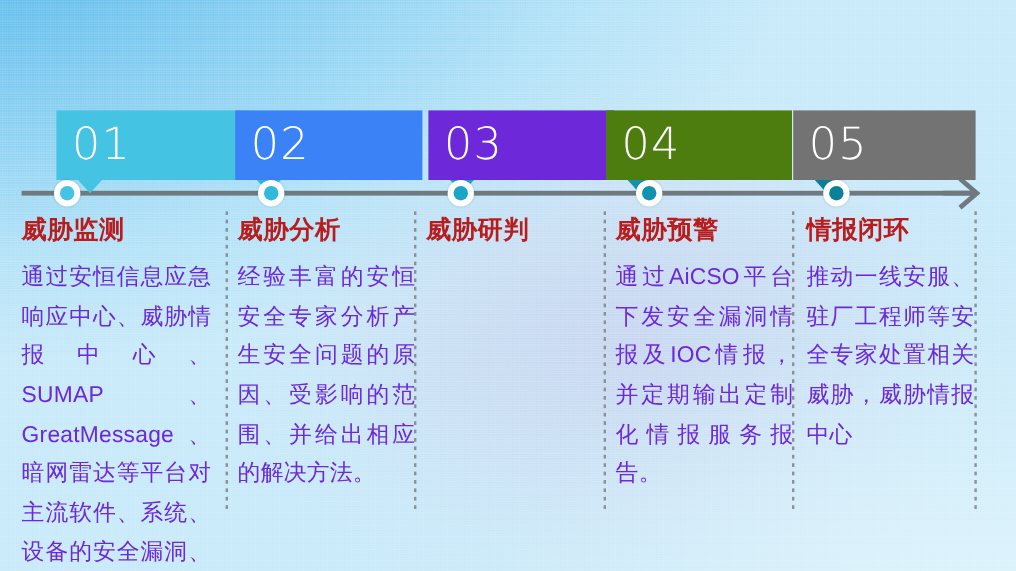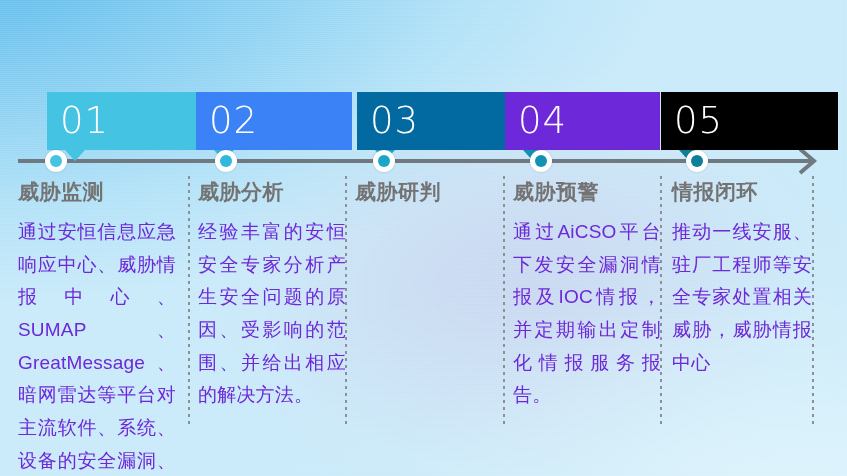--- a/index.html
+++ b/index.html
@@ -124,21 +124,21 @@
   
   .col {
     position: absolute;
     top: 181px;
     box-sizing: border-box;
   }
   .col h3 {
     margin: 0 0 14px 0;
     font-size: 21px;
     font-weight: bold;
-    color: #737373;
+    color: #b91c1c;
     letter-spacing: 0.5px;
     line-height: 1;
     white-space: nowrap;
   }
   .col p {
     margin: 0;
     font-size: 19px;
     line-height: 1.72;
     color: #6d28d9;
     letter-spacing: 0.2px;
@@ -196,42 +196,42 @@
         <div class="num">02</div>
         <div class="tail" style="border-top-color: rgb(47, 185, 221);"></div>
       </div>
       <div class="dot" style="left: 215px;">
         <i style="background: rgb(47, 185, 221);"></i>
       </div>
       <div class="col" style="left: 198px; width: 148px;">
         <h3>威胁分析</h3>
         <p>经验丰富的安恒安全专家分析产生安全问题的原因、受影响的范围、并给出相应的解决方法。</p>
       </div>
-      <div class="banner" style="left: 357px; width: 155px; background: #0369a1;">
+      <div class="banner" style="left: 357px; width: 155px; background: #6d28d9;">
         <div class="num">03</div>
         <div class="tail" style="border-top-color: rgb(27, 166, 199);"></div>
       </div>
       <div class="dot" style="left: 373px;">
         <i style="background: rgb(27, 166, 199);"></i>
       </div>
       <div class="col" style="left: 355px; width: 148px;">
         <h3>威胁研判</h3>
       </div>
-      <div class="banner" style="left: 505px; width: 155px; background: #6d28d9;">
+      <div class="banner" style="left: 505px; width: 155px; background: #4d7c0f;">
         <div class="num">04</div>
         <div class="tail" style="border-top-color: rgb(18, 146, 179);"></div>
       </div>
       <div class="dot" style="left: 530px;">
         <i style="background: rgb(18, 146, 179);"></i>
       </div>
       <div class="col" style="left: 513px; width: 148px;">
         <h3>威胁预警</h3>
         <p>通过AiCSO平台下发安全漏洞情报及IOC情报，并定期输出定制化情报服务报告。</p>
       </div>
-      <div class="banner" style="left: 661px; width: 177px; background: #000000;">
+      <div class="banner" style="left: 661px; width: 152px; background: #737373;">
         <div class="num">05</div>
         <div class="tail" style="border-top-color: rgb(13, 127, 153);"></div>
       </div>
       <div class="dot" style="left: 686px;">
         <i style="background: rgb(13, 127, 153);"></i>
       </div>
       <div class="col" style="left: 672px; width: 140px;">
         <h3>情报闭环</h3>
         <p>推动一线安服、驻厂工程师等安全专家处置相关威胁，威胁情报中心</p>
       </div>

